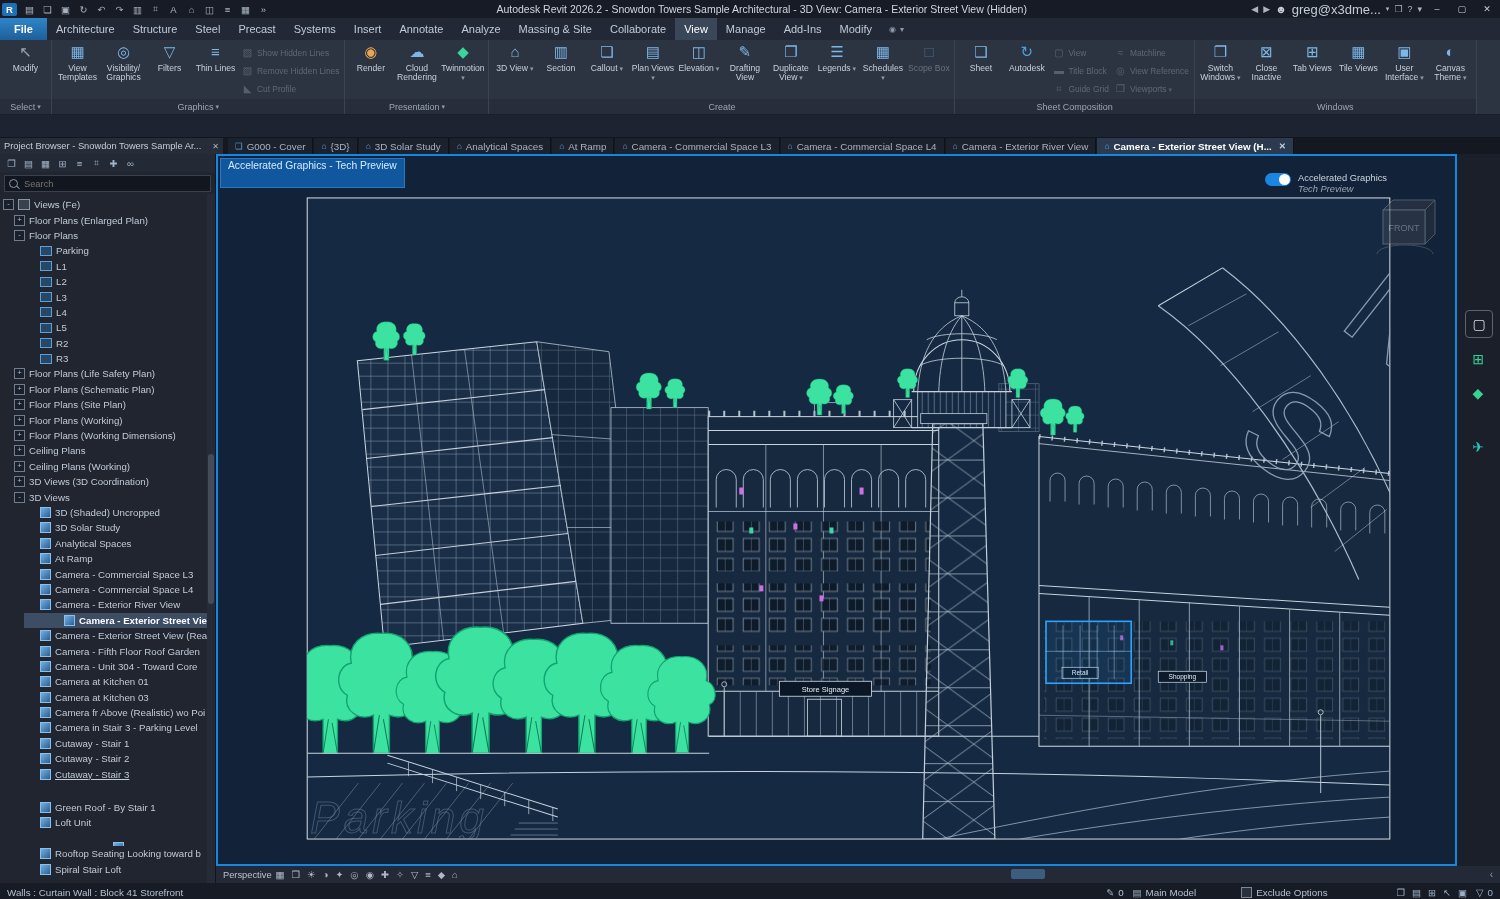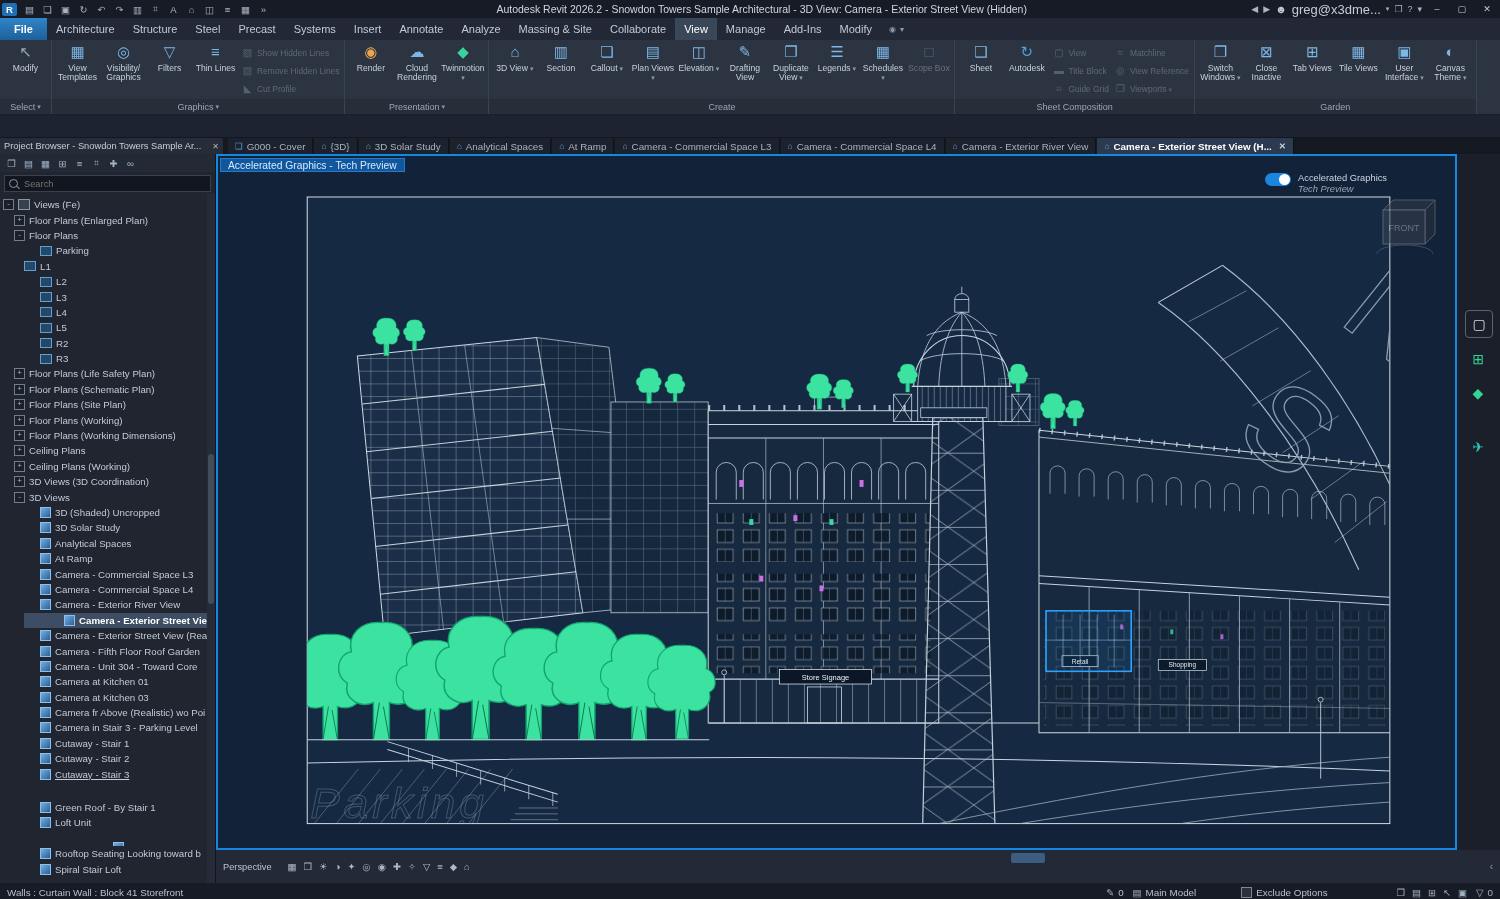--- a/index.html
+++ b/index.html
@@ -79,29 +79,29 @@
   .canvas-col{flex:1;display:flex;flex-direction:column;min-width:0;}
   .canvas-row{flex:1;display:flex;min-height:0;}
   .canvas{flex:1;position:relative;border:2px solid #1488e0;background:#13253c;overflow:hidden;}
   .scene{position:absolute;inset:0;width:100%;height:100%;font-family:inherit;}
   .right-strip{width:43px;background:#1a1f29;position:relative;flex:none;}
   .dk{position:absolute;left:8px;width:26px;height:26px;display:flex;align-items:center;justify-content:center;font-size:14px;border-radius:4px;}
   .dk-white{color:#d6dee8;border:1px solid #5a6473;}
   .dk-green{color:#35d496;}
   .dk-teal{color:#2ec7c0;}
 
-  .ag-tag{position:absolute;top:2px;left:2px;background:#11579e;color:#d6eaff;font-size:10.3px;padding:1px 7px 0;border:1px solid #2a77c4;}
+  .ag-tag{position:absolute;top:2px;left:2px;background:#11579e;color:#d6eaff;font-size:10.3px;padding:1px 7px 16px;border:1px solid #2a77c4;}
   .ag-toggle{position:absolute;top:17px;right:68px;display:flex;gap:7px;align-items:flex-start;}
   .pill{width:26px;height:13px;border-radius:7px;background:#1b86e0;position:relative;flex:none;}
   .pill::after{content:"";position:absolute;right:1px;top:1px;width:11px;height:11px;border-radius:50%;background:#fff;}
   .ag-text{font-size:9.3px;color:#cdd6e2;line-height:1.2;}
   .ag-text .t2{font-style:italic;color:#9aa5b4;}
   .viewcube{position:absolute;top:38px;right:12px;width:72px;height:70px;opacity:.55;}
 
-  .bottombar{height:33px;background:#232936;display:flex;align-items:center;font-size:9.3px;color:#b9c3d0;gap:16px;padding:0 7px;position:relative;flex:none;}
+  .bottombar{height:17px;background:#232936;display:flex;align-items:center;font-size:9.3px;color:#b9c3d0;gap:4px;padding:0 7px;position:relative;flex:none;}
   .bbicons{display:flex;gap:7px;align-items:center;font-size:9.5px;color:#aeb8c6;}
   .hthumb{position:absolute;left:795px;top:3px;width:34px;height:10px;background:#3c5d80;border-radius:2px;}
   .bbcollapse{margin-left:auto;font-size:10px;color:#8d98a8;}
 
   .status{height:18px;background:#161b26;display:flex;align-items:center;font-size:9.8px;color:#b6c0cd;padding:0 7px;gap:9px;flex:none;}
   .sti{font-size:9.5px;color:#9fb0c4;}
   .stbadge,.stmodel,.stexclude,.stfilter{display:flex;align-items:center;gap:4px;white-space:nowrap;}
   .stmodel{margin-right:36px;}
   .stexclude{margin-right:60px;}
   .chk{width:9px;height:9px;border:1px solid #7d8896;background:#2a313d;flex:none;}
@@ -337,21 +337,21 @@
           </div>
           <div class="rbtn">
             <div class="ri c-steel">▣</div>
             <div class="rlabel">User Interface<span class="caret"> ▾</span></div>
           </div>
           <div class="rbtn">
             <div class="ri c-steel">◐</div>
             <div class="rlabel">Canvas Theme<span class="caret"> ▾</span></div>
           </div>
         </div>
-        <div class="panel-foot">Garden</div>
+        <div class="panel-foot">Windows</div>
       </div>
     </div>
 
   <div class="options"></div>
 
   <div class="midbar">
     <div class="pb-head">
       <span>Project Browser - Snowdon Towers Sample Ar...</span>
       <span class="pb-x">✕</span>
     </div>
@@ -425,21 +425,21 @@
           </div>
           <div class="trow" style="padding-left: 14px;">
             <span class="exp">-</span>
             <span class="tlabel">Floor Plans</span>
           </div>
           <div class="trow" style="padding-left: 25px;">
             <span class="exp none">+</span>
             <span class="tic ic-plan"></span>
             <span class="tlabel">Parking</span>
           </div>
-          <div class="trow" style="padding-left: 9px;">
+          <div class="trow" style="padding-left: 25px;">
             <span class="exp none">+</span>
             <span class="tic ic-plan"></span>
             <span class="tlabel">L1</span>
           </div>
           <div class="trow" style="padding-left: 25px;">
             <span class="exp none">+</span>
             <span class="tic ic-plan"></span>
             <span class="tlabel">L2</span>
           </div>
           <div class="trow" style="padding-left: 25px;">

